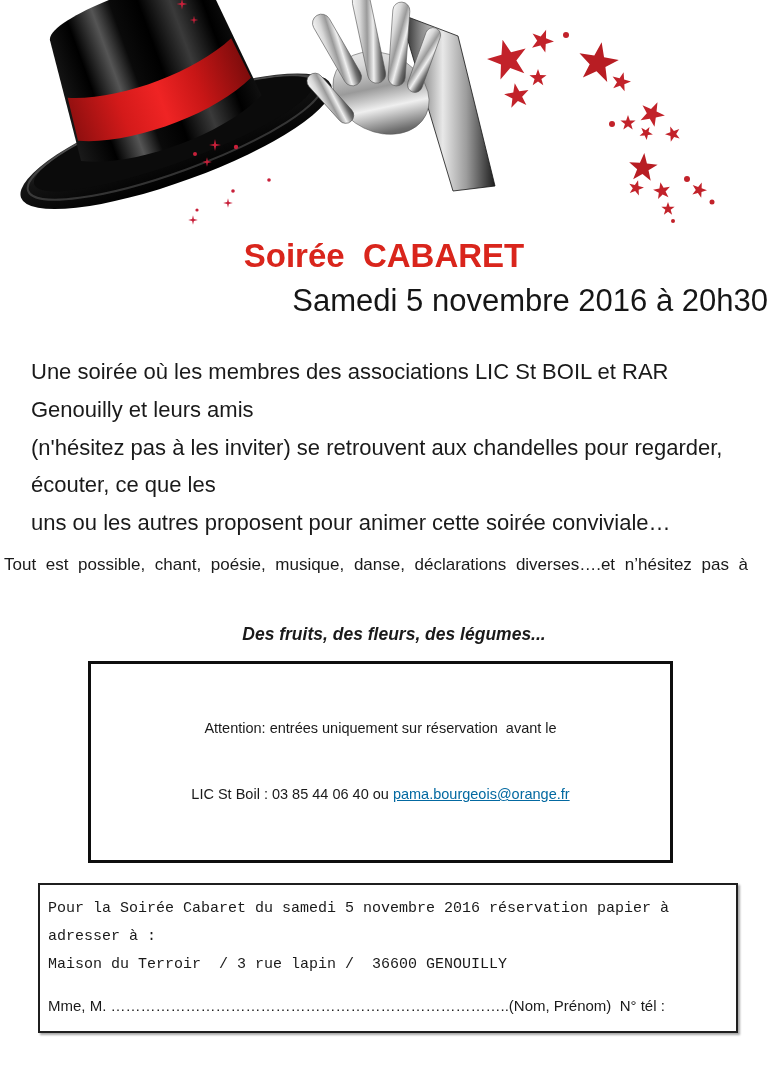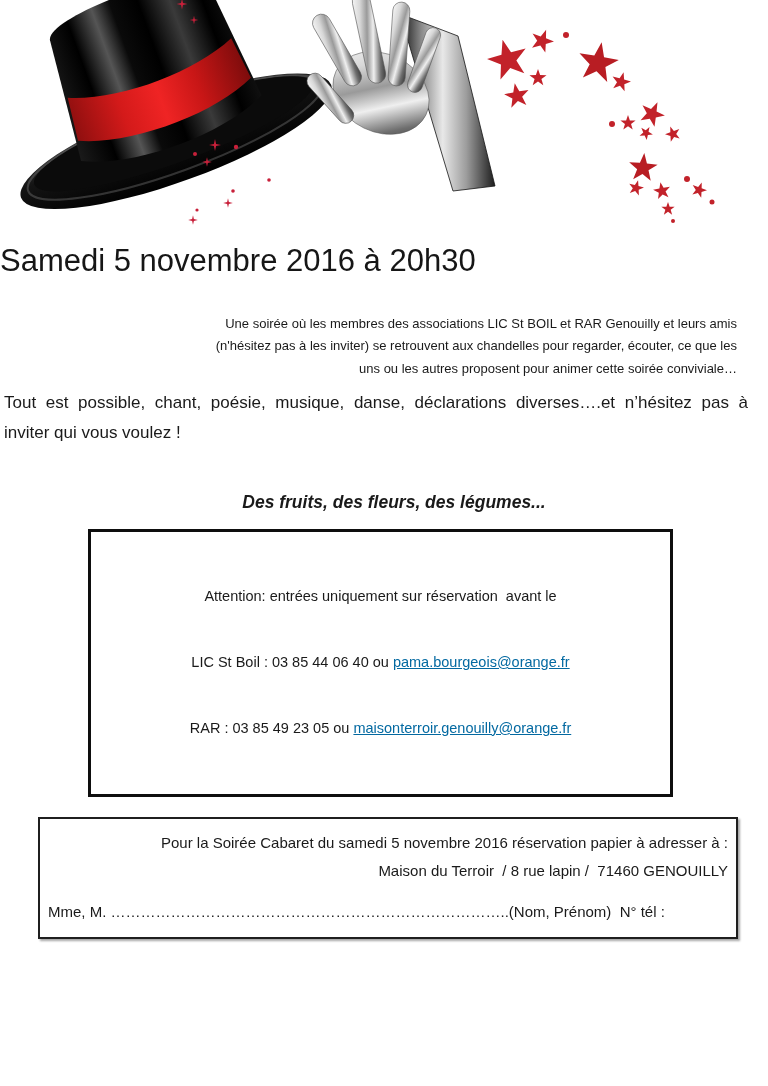--- a/index.html
+++ b/index.html
@@ -8,43 +8,43 @@
     width:768px;height:1086px;
     margin:0 auto;
     background:#ffffff;
     overflow:hidden;
     font-family:"Liberation Sans", sans-serif;
     color:#1a1a1a;
   }
   .svg-header{display:block;}
   .t1{margin:2px 0 0;text-align:center;color:#d9251c;font-size:33px;font-weight:700;white-space:pre;}
   .t2{margin:10px 0 0;text-align:center;font-size:38px;font-weight:400;color:#161616;}
-  .t3{margin:8px 0 0;text-align:left;font-size:31px;font-weight:400;color:#161616;}
-  .intro{margin:34px auto 4px;width:706px;text-align:right;font-size:13px;line-height:1.72;white-space:pre-line;}
+  .t3{margin:8px 0 0;text-align:right;font-size:31px;font-weight:400;color:#161616;}
+  .intro{margin:34px auto 4px;width:706px;text-align:left;font-size:22px;line-height:1.72;white-space:pre-line;}
   .tout{margin:8px 20px 0 4px;font-size:17px;line-height:1.76;}
   .tout-l1{text-align:justify;text-align-last:justify;}
   .fruits{margin-top:44px;text-align:center;font-size:17.5px;font-weight:700;font-style:italic;white-space:pre;margin-left:20px;}
   .box1{
     box-sizing:border-box;
     margin:16px 0 12px 88px;width:585px;
     border:3px solid #0e0e0e;
     padding:9px 6px 11px;
     text-align:center;font-size:14.5px;line-height:22px;
     white-space:pre-wrap;
   }
   .box1 a,.box2 a{color:#0369a1;text-decoration:underline;cursor:pointer;}
   .box2{
     box-sizing:border-box;
     margin:20px 0 0 38px;width:700px;
     border:2px solid #1f1f1f;
     box-shadow:2px 2px 2px rgba(0,0,0,0.35);
     padding:10px 8px 12px;
     font-size:15px;
   }
-  .b2-center{text-align:right;line-height:28px;white-space:pre-wrap;}
+  .b2-center{text-align:left;line-height:28px;white-space:pre-wrap;font-family:Liberation Mono, monospace;}
   .b2-name{margin-top:14px;line-height:26px;white-space:pre-wrap;}
 </style>
 </head>
 <body>
 
 <div class="page">
 
   <svg class="svg-header" width="768" height="235" viewBox="0 0 768 235">
     <defs>
       <linearGradient id="gHat" x1="0" y1="0" x2="1" y2="0">
@@ -147,39 +147,38 @@
       <circle cx="195" cy="154" r="2"></circle>
       <circle cx="236" cy="147" r="2.2"></circle>
       <circle cx="233" cy="191" r="1.8"></circle>
       <circle cx="269" cy="180" r="1.8"></circle>
       <use href="#spark" transform="translate(228,203) scale(0.8)"></use>
       <circle cx="197" cy="210" r="1.6"></circle>
       <use href="#spark" transform="translate(193,220) scale(0.8)"></use>
     </g>
   </svg>
 
+  <div class="t1">Soirée  CABARET</div>
   <div class="t3">Samedi 5 novembre 2016 à 20h30</div>
 
   <div class="intro">Une soirée où les membres des associations LIC St BOIL et RAR Genouilly et leurs amis
 (n'hésitez pas à les inviter) se retrouvent aux chandelles pour regarder, écouter, ce que les
 uns ou les autres proposent pour animer cette soirée conviviale…</div>
 
   <div class="tout">
     <div class="tout-l1">Tout est possible, chant, poésie, musique, danse, déclarations diverses….et n’hésitez pas à</div>
-    <div>inviter qui vous voulez !</div>
   </div>
 
   <div class="fruits">Des fruits, des fleurs, des légumes...</div>
 
   <div class="box1">
     <div>Attention: entrées uniquement sur réservation  avant le</div>
     <div><span>LIC St Boil : 03 85 44 06 40 ou </span><a href="#">pama.bourgeois@orange.fr</a></div>
-    <div><span>RAR : 03 85 49 23 05 ou </span><a href="#">maisonterroir.genouilly@orange.fr</a></div>
   </div>
 
   <div class="box2">
     <div class="b2-center">Pour la Soirée Cabaret du samedi 5 novembre 2016 réservation papier à adresser à :</div>
-    <div class="b2-center">Maison du Terroir  / 8 rue lapin /  71460 GENOUILLY</div>
+    <div class="b2-center">Maison du Terroir  / 3 rue lapin /  36600 GENOUILLY</div>
     <div class="b2-name">Mme, M. ……………………………………………………………………..(Nom, Prénom)  N° tél :</div>
 
   </div>
 
 </div>
 
 </body></html>

